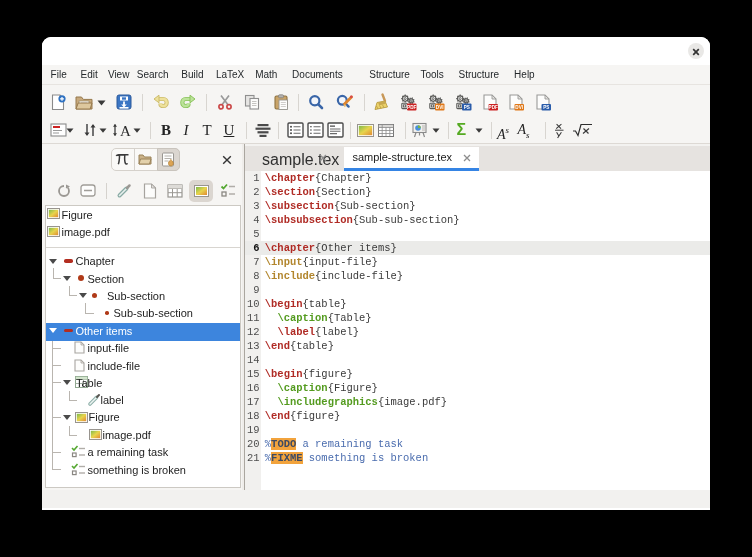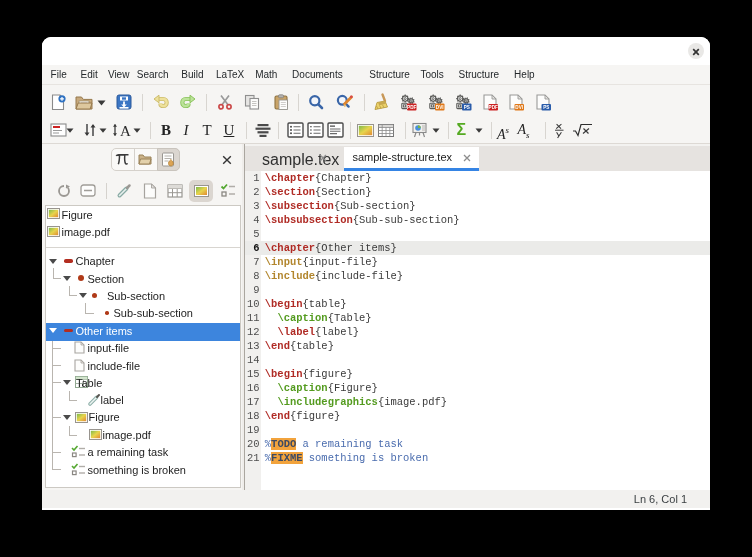--- a/index.html
+++ b/index.html
@@ -536,15 +536,14 @@
 
   <svg style="left:29px;top:425.6px" width="15" height="14">
       <path d="M1 3 L3 5 L6.5 1" fill="none" stroke="#55a832" stroke-width="1.6"></path>
       <path d="M8 3.5 h6" stroke="#b0ada8" stroke-width="1.4"></path>
       <rect x="1.5" y="8" width="3.6" height="3.6" fill="none" stroke="#8a8782" stroke-width="1.2"></rect>
       <path d="M8 10 h6" stroke="#b0ada8" stroke-width="1.4"></path>
     </svg>
   <div class="tree-t" style="left:45.5px;top:426.6px">something is broken</div>
 
   <div class="ab" style="left:0;top:453px;width:668px;height:17.5px;background:#f2f1ef"></div>
-  <div class="ab" style="left:0;top:456px;width:645px;text-align:right;font-size:11px;color:#3a3f42">Ln 6, Col 1</div>
   <div class="ab" style="left:0;top:470.5px;width:668px;height:2.5px;background:#fff"></div>
 </div>
 
 </body></html>

